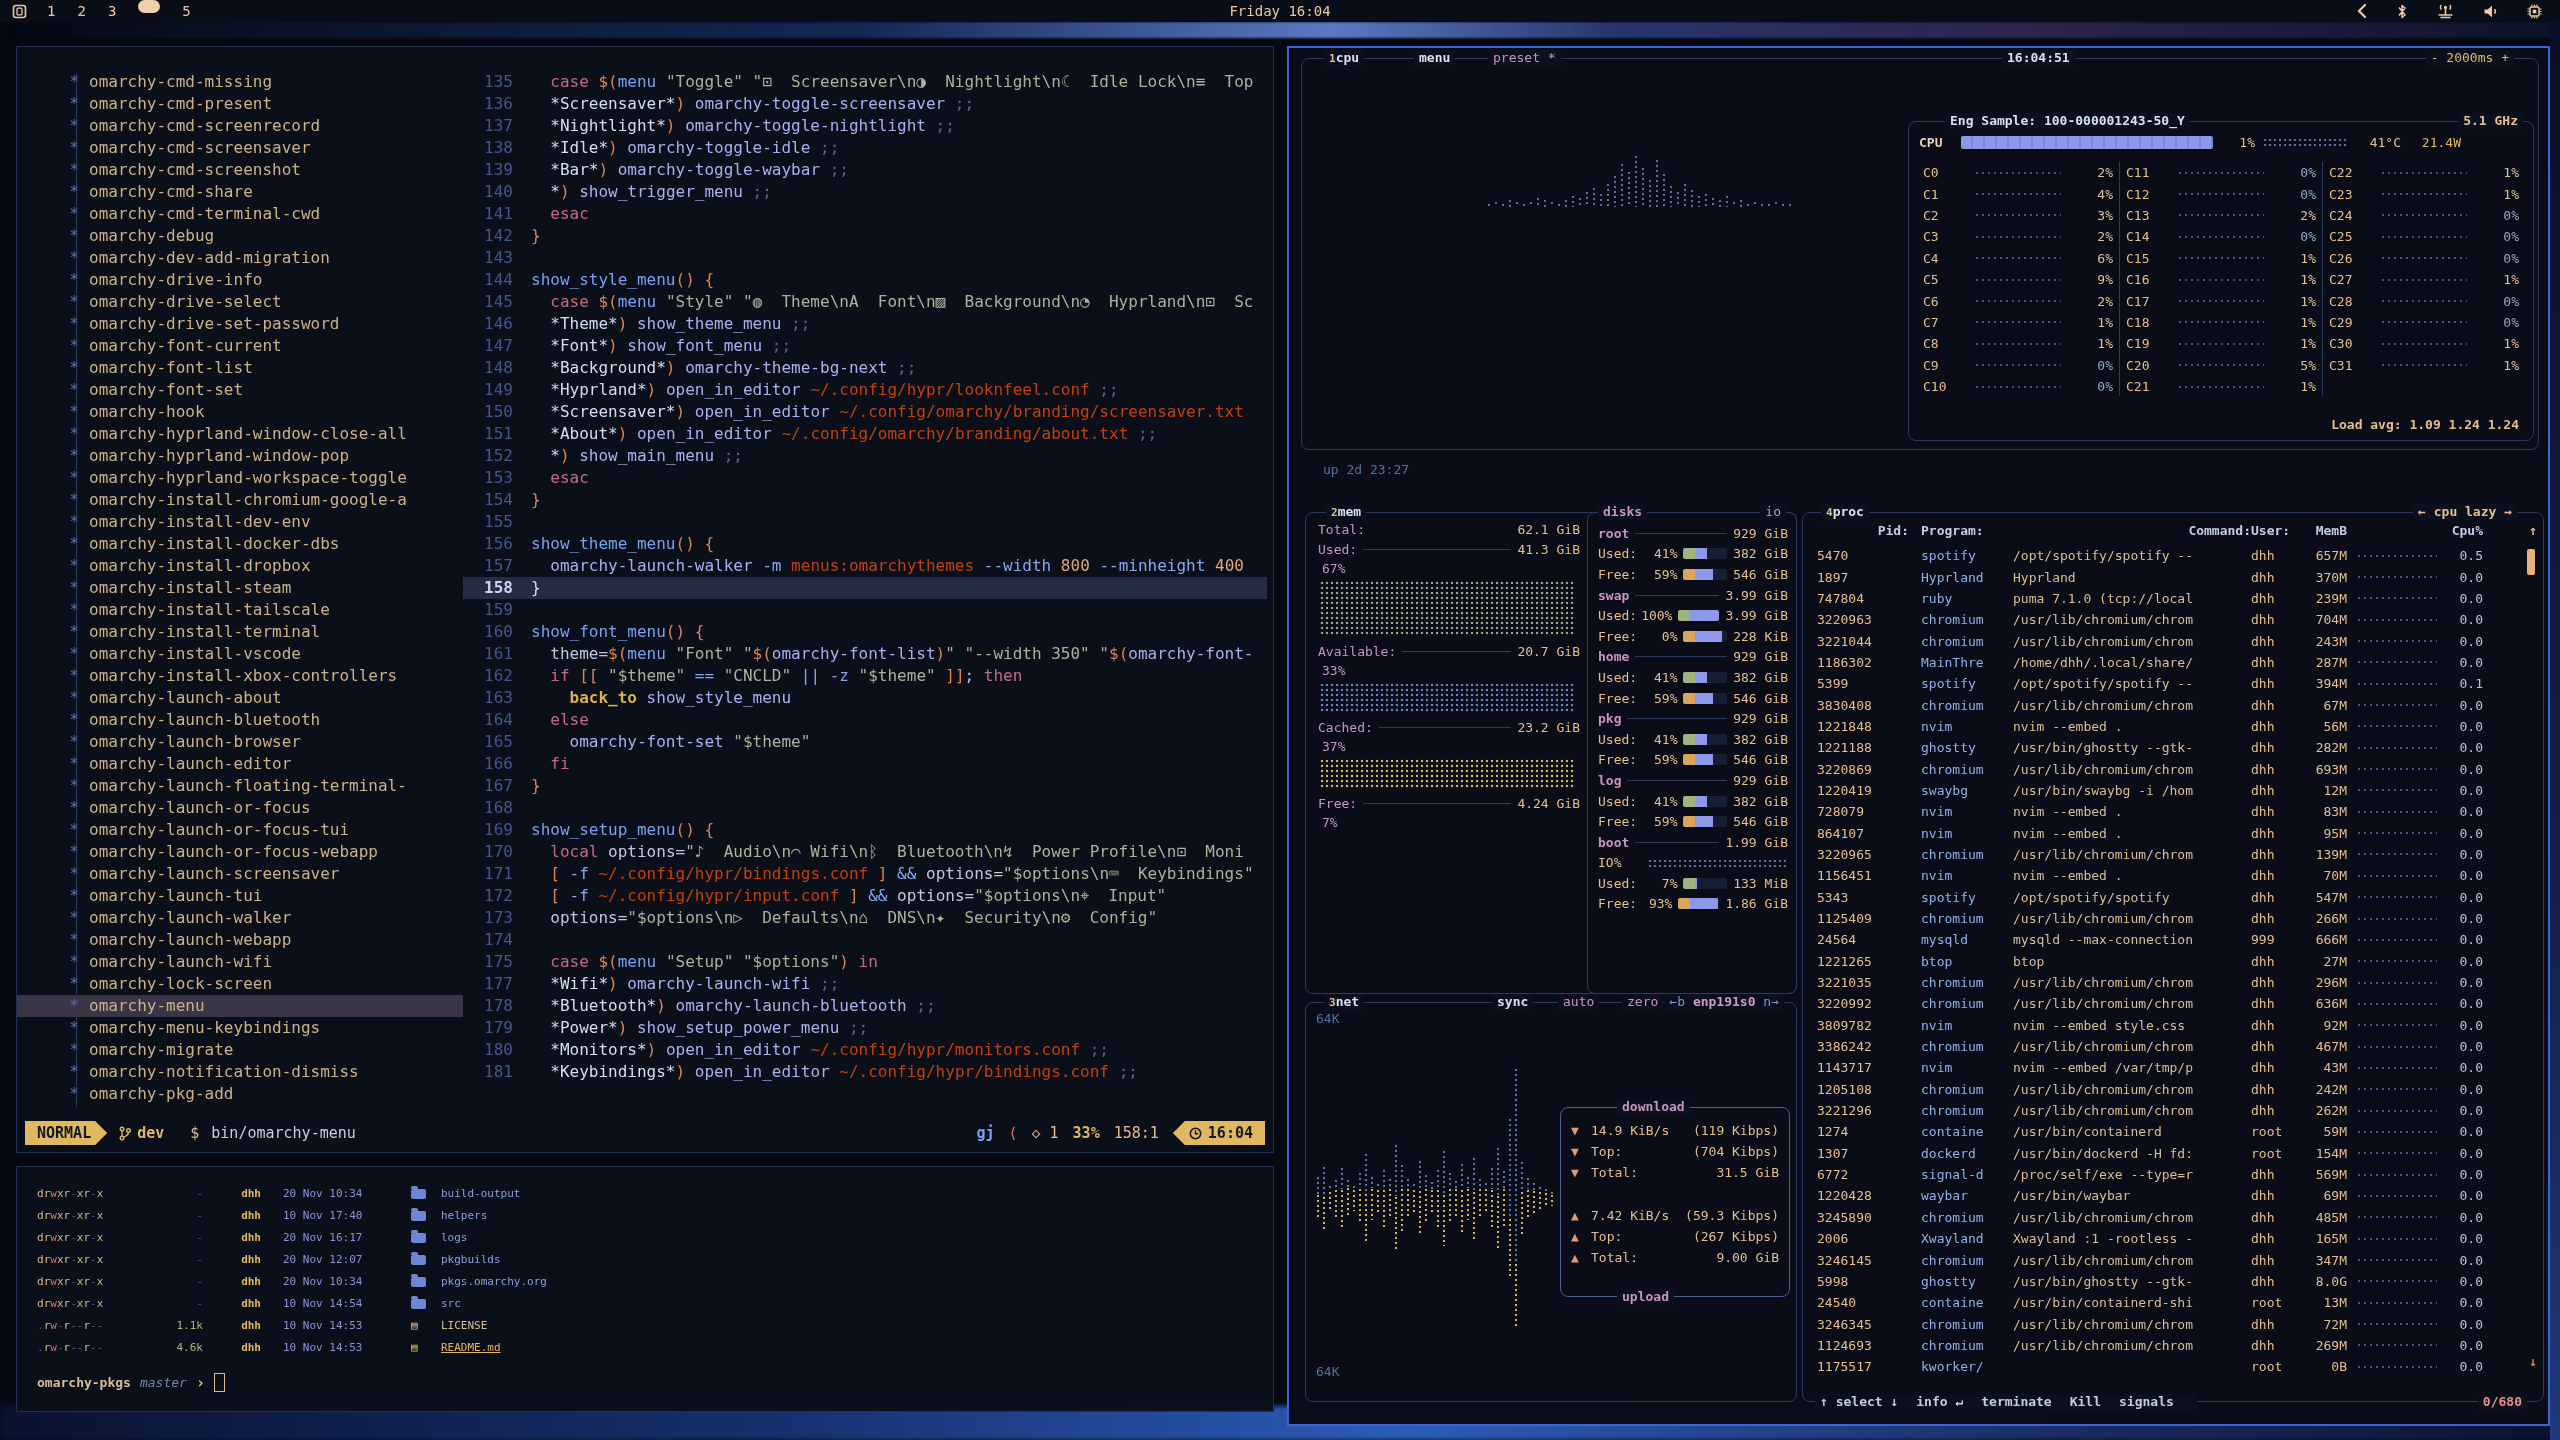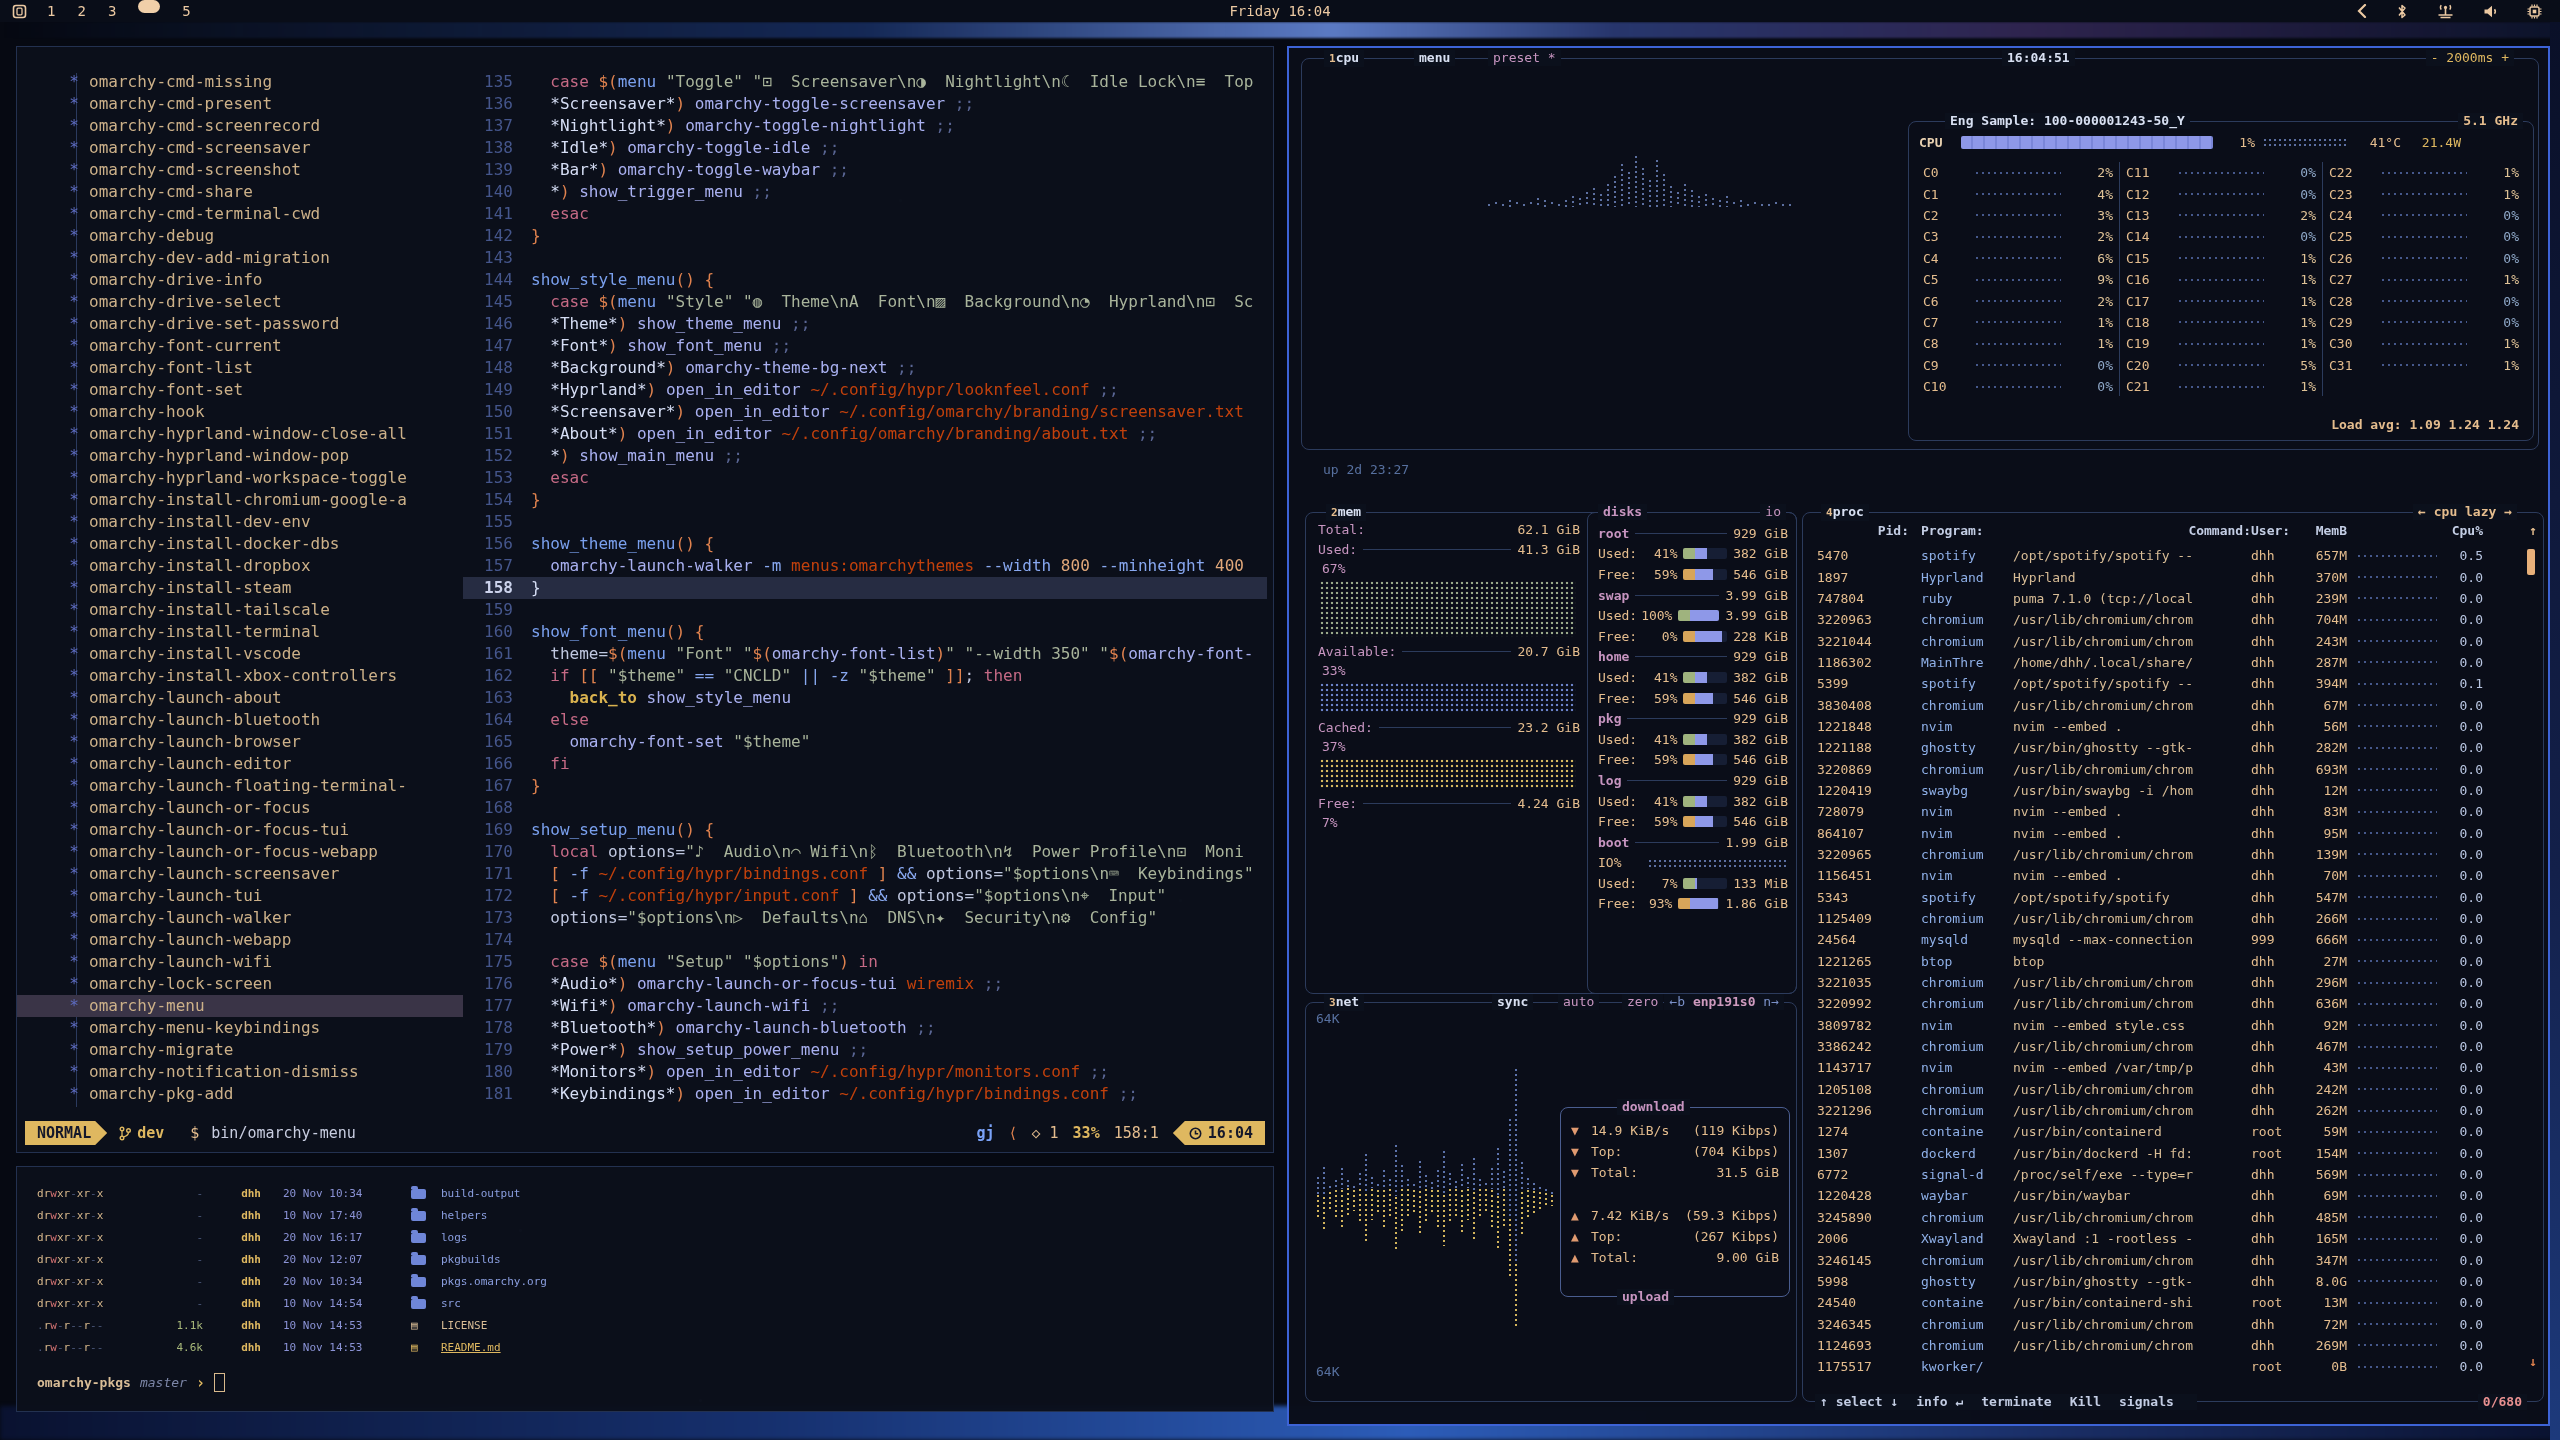--- a/index.html
+++ b/index.html
@@ -313,21 +313,20 @@
         <div class="code-row"><span class="ln">166</span><span class="cl"><span class="sd">  </span><span class="sk">fi</span></span></div>
         <div class="code-row"><span class="ln">167</span><span class="cl"><span class="sp">}</span></span></div>
         <div class="code-row"><span class="ln">168</span><span class="cl"></span></div>
         <div class="code-row"><span class="ln">169</span><span class="cl"><span class="sf">show_setup_menu</span><span class="sp">()</span><span class="sd"> </span><span class="sp">{</span></span></div>
         <div class="code-row"><span class="ln">170</span><span class="cl"><span class="sd">  </span><span class="sk">local</span><span class="sd"> </span><span class="sv">options=</span><span class="ss">"♪  Audio\n⌒ Wifi\nᛒ  Bluetooth\n↯  Power Profile\n⊡  Moni</span></span></div>
         <div class="code-row"><span class="ln">171</span><span class="cl"><span class="sd">  </span><span class="sp">[</span><span class="sd"> </span><span class="so">-f</span><span class="sd"> </span><span class="sy">~/.config/hypr/bindings.conf</span><span class="sd"> </span><span class="sp">]</span><span class="sd"> </span><span class="so">&amp;&amp;</span><span class="sd"> </span><span class="sv">options=</span><span class="ss">"$options\n⌨  Keybindings"</span></span></div>
         <div class="code-row"><span class="ln">172</span><span class="cl"><span class="sd">  </span><span class="sp">[</span><span class="sd"> </span><span class="so">-f</span><span class="sd"> </span><span class="sy">~/.config/hypr/input.conf</span><span class="sd"> </span><span class="sp">]</span><span class="sd"> </span><span class="so">&amp;&amp;</span><span class="sd"> </span><span class="sv">options=</span><span class="ss">"$options\n⌖  Input"</span></span></div>
         <div class="code-row"><span class="ln">173</span><span class="cl"><span class="sd">  </span><span class="sv">options=</span><span class="ss">"$options\n▷  Defaults\n⌂  DNS\n✦  Security\n⚙  Config"</span></span></div>
         <div class="code-row"><span class="ln">174</span><span class="cl"></span></div>
         <div class="code-row"><span class="ln">175</span><span class="cl"><span class="sd">  </span><span class="sk">case</span><span class="sd"> </span><span class="sp">$(</span><span class="sf">menu</span><span class="sd"> </span><span class="ss">"Setup" "$options"</span><span class="sp">)</span><span class="sd"> </span><span class="sk">in</span></span></div>
-        <div class="code-row"><span class="ln">176</span><span class="cl"><span class="sd">  </span><span class="sw">*Audio*</span><span class="sp">)</span><span class="sd"> </span><span class="sc">omarchy-launch-or-focus-tui</span><span class="sd"> </span><span class="sy">wiremix</span><span class="sm"> ;;</span></span></div>
         <div class="code-row"><span class="ln">177</span><span class="cl"><span class="sd">  </span><span class="sw">*Wifi*</span><span class="sp">)</span><span class="sd"> </span><span class="sc">omarchy-launch-wifi</span><span class="sm"> ;;</span></span></div>
         <div class="code-row"><span class="ln">178</span><span class="cl"><span class="sd">  </span><span class="sw">*Bluetooth*</span><span class="sp">)</span><span class="sd"> </span><span class="sc">omarchy-launch-bluetooth</span><span class="sm"> ;;</span></span></div>
         <div class="code-row"><span class="ln">179</span><span class="cl"><span class="sd">  </span><span class="sw">*Power*</span><span class="sp">)</span><span class="sd"> </span><span class="sc">show_setup_power_menu</span><span class="sm"> ;;</span></span></div>
         <div class="code-row"><span class="ln">180</span><span class="cl"><span class="sd">  </span><span class="sw">*Monitors*</span><span class="sp">)</span><span class="sd"> </span><span class="sc">open_in_editor</span><span class="sd"> </span><span class="sy">~/.config/hypr/monitors.conf</span><span class="sm"> ;;</span></span></div>
         <div class="code-row"><span class="ln">181</span><span class="cl"><span class="sd">  </span><span class="sw">*Keybindings*</span><span class="sp">)</span><span class="sd"> </span><span class="sc">open_in_editor</span><span class="sd"> </span><span class="sy">~/.config/hypr/bindings.conf</span><span class="sm"> ;;</span></span></div>
       </div>
     <div class="statusline">
       <span class="mode-badge">NORMAL</span>
       <span class="sl-branch">
         <svg width="12" height="15" viewBox="0 0 12 15">

